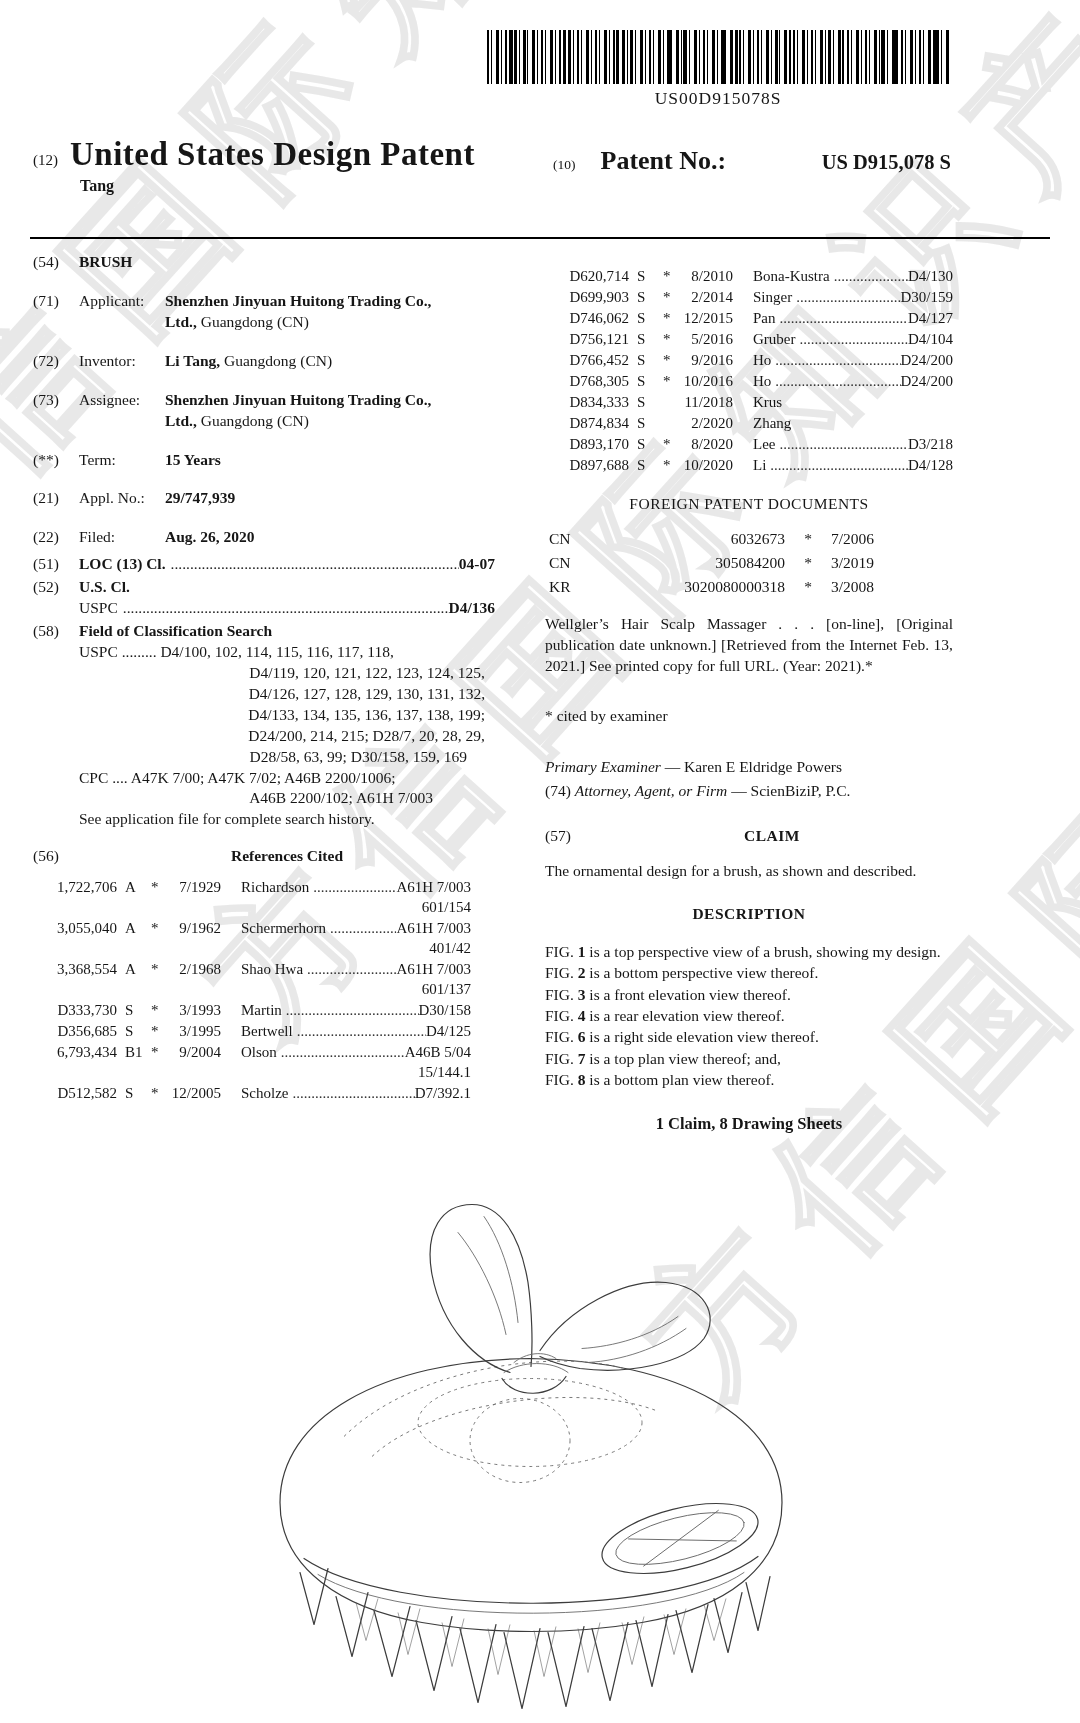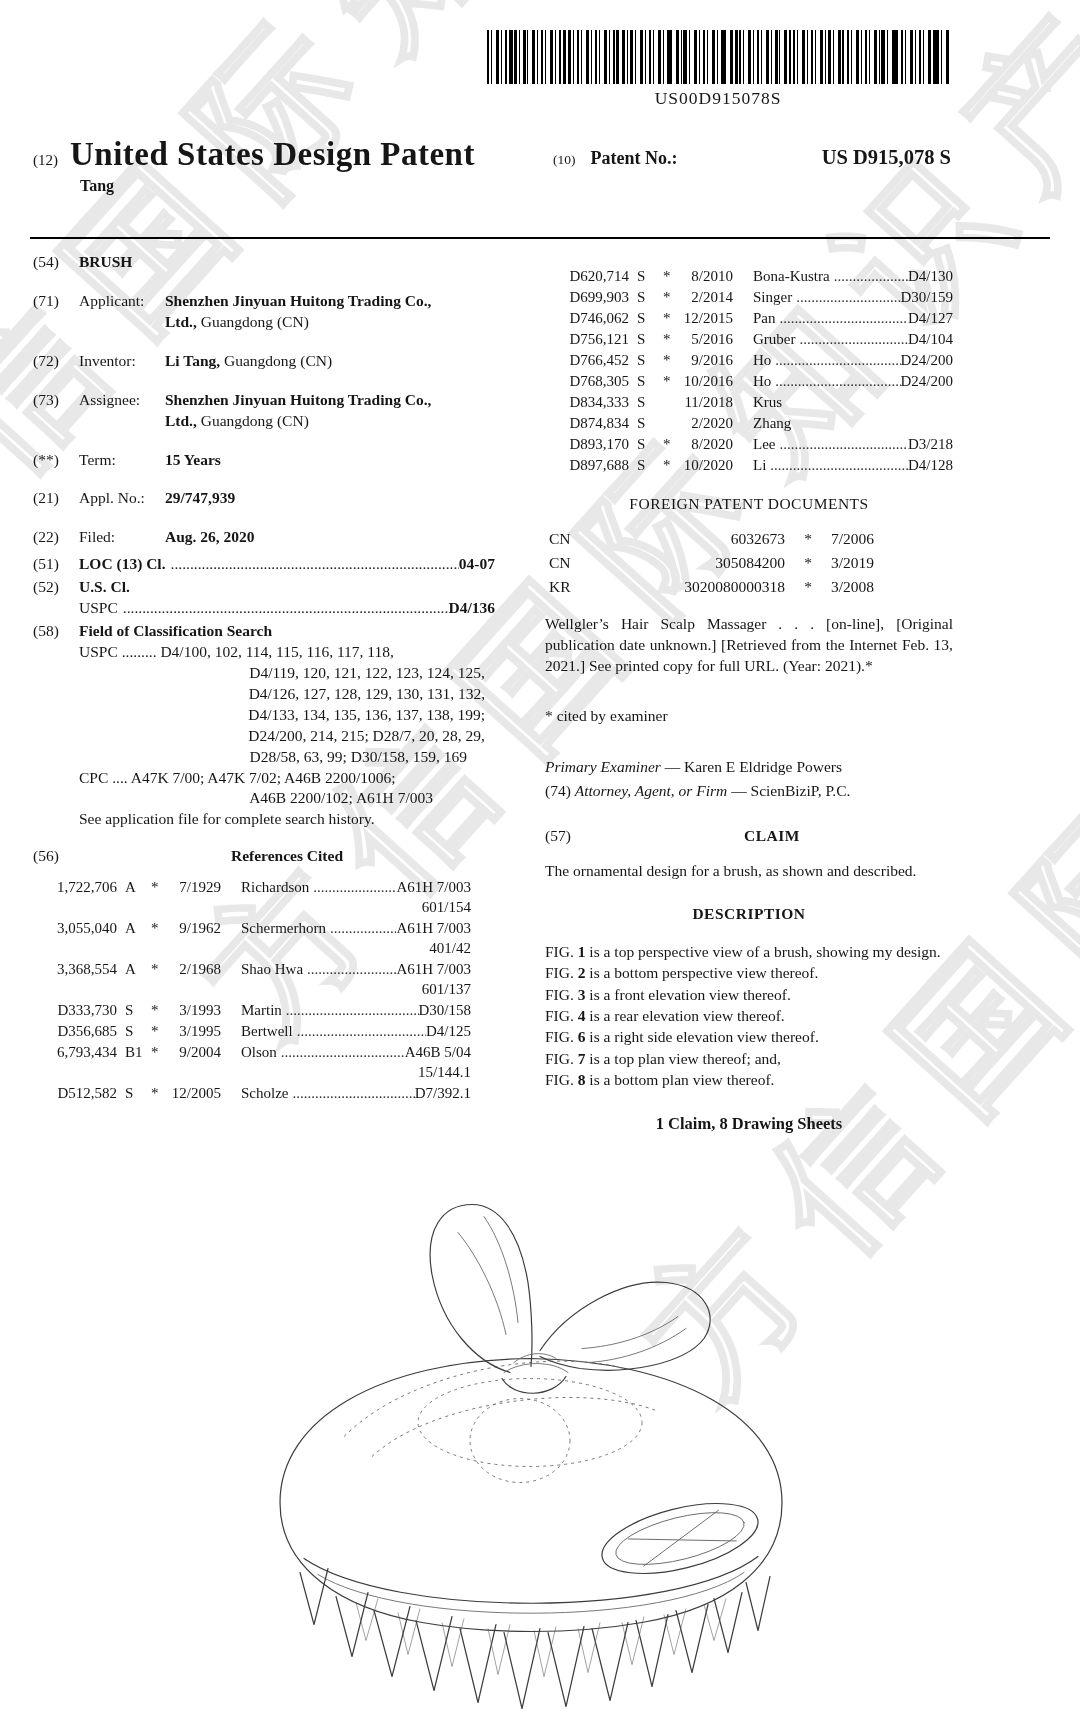--- a/index.html
+++ b/index.html
@@ -19,21 +19,21 @@
       font-size:17.5px;letter-spacing:1px;}
   
   .hdr-left{position:absolute;left:33px;top:136px;}
   .hdr-row1{display:flex;align-items:baseline;}
   .hdr-num{font-size:15px;}
   .hdr-title{font-weight:700;font-size:33px;margin-left:12px;letter-spacing:.5px;}
   .hdr-inventor{font-weight:700;font-size:16px;margin-left:47px;margin-top:4px;}
   .hdr-right{position:absolute;left:553px;top:146px;width:398px;}
   .hr-row{display:flex;align-items:baseline;margin-bottom:7px;}
   .hr-num{font-size:13.5px;}
-  .hr-label{font-weight:700;font-size:18px;margin-left:15px;}
+  .hr-label{font-weight:700;font-size:26px;margin-left:25px;}
   .hr-spacer{flex:1;}
   .hr-stars{font-weight:700;font-size:17px;margin-right:36px;}
   .hr-value{font-weight:700;font-size:20.5px;white-space:nowrap;}
   .hrule{position:absolute;left:30px;top:237px;width:1020px;border-top:2.5px solid #000;}
   
   .col-l{position:absolute;left:33px;top:247px;width:462px;font-size:15.5px;line-height:1.35;}
   .col-r{position:absolute;left:545px;top:247px;width:408px;font-size:15.5px;line-height:1.35;}
   .b{font-weight:700;}
   .item{display:flex;margin-top:18px;}
   .inum{width:46px;flex:none;}

